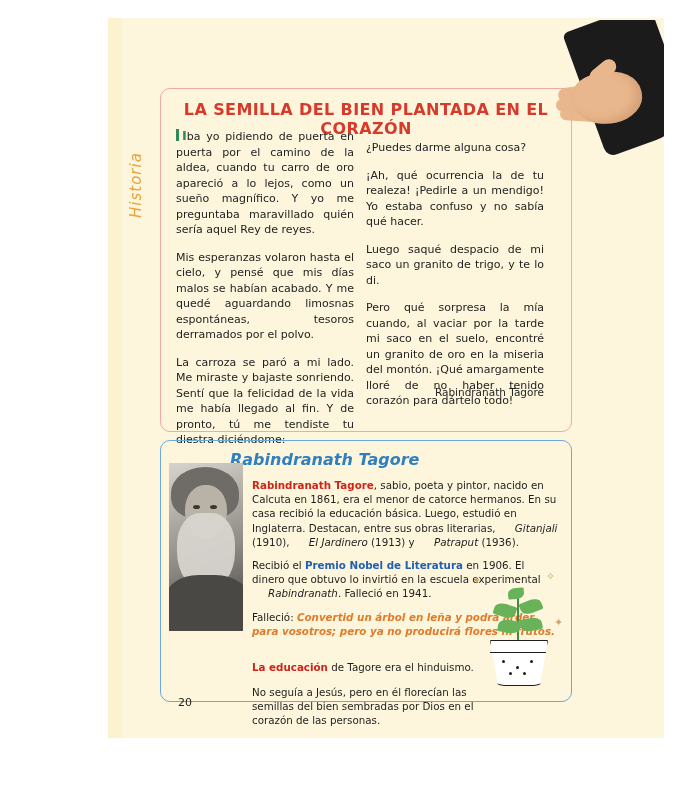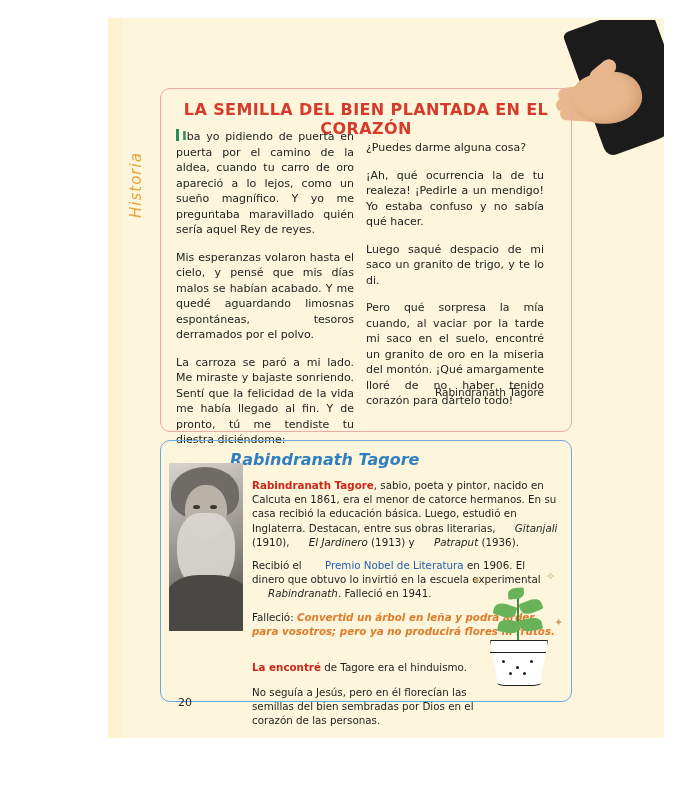--- a/index.html
+++ b/index.html
@@ -199,21 +199,21 @@
     position: absolute;
     left: 252px; top: 478px;
     width: 306px;
     font-size: 10.3px;
     line-height: 14.2px;
     color: #1d1d1d;
     font-family: "DejaVu Sans", sans-serif;
   }
   #bio-text p { margin: 0 0 9px 0; }
   .red  { color: #cf2418; font-weight: bold; }
-  .blue { color: #2060b4; font-weight: normal; margin-left: 20px; }
+  .blue { color: #2060b4; font-weight: bold; }
   .ital { font-style: italic; padding-left: 16px; }
   .quote-green {
     color: #e07b2a;
     font-weight: bold;
     font-style: italic;
   }
   #bio-last {
     position: absolute;
     left: 252px; top: 650px;
     width: 250px;
@@ -325,21 +325,21 @@
 
   <div id="bio-text">
     <p><span class="red">Rabindranath Tagore</span><span>, sabio, poeta y pintor, nacido en Calcuta en 1861, era el menor de catorce hermanos. En su casa recibió la educación básica. Luego, estudió en Inglaterra. Destacan, entre sus obras literarias, </span><span class="ital">Gitanjali</span><span> (1910), </span><span class="ital">El Jardinero</span><span> (1913) y </span><span class="ital">Patraput</span><span> (1936).</span></p>
 
     <p><span>Recibió el </span><span class="blue">Premio Nobel de Literatura</span><span> en 1906. El dinero que obtuvo lo invirtió en la escuela experimental </span><span class="ital">Rabindranath</span><span>. Falleció en 1941.</span></p>
 
     <p><span>Falleció: </span><span class="quote-green">Convertid un árbol en leña y podrá arder para vosotros; pero ya no producirá flores ni frutos.</span></p>
   </div>
 
   <div id="bio-last">
-    <p><span class="red">La encontré</span><span> de Tagore era el hinduismo.</span></p>
+    <p><span class="red">La educación</span><span> de Tagore era el hinduismo.</span></p>
     <p>No seguía a Jesús, pero en él florecían las semillas del bien sembradas por Dios en el corazón de las personas.</p>
   </div>
 
   <div id="plant">
     <span class="sparkle" style="left:2px; top:6px;">✦</span>
     <span class="sparkle" style="left:76px; top:2px;">✧</span>
     <span class="sparkle" style="left:84px; top:48px;">✦</span>
     <div class="stem"></div>
     <div class="leaf l1"></div>
     <div class="leaf l2"></div>

